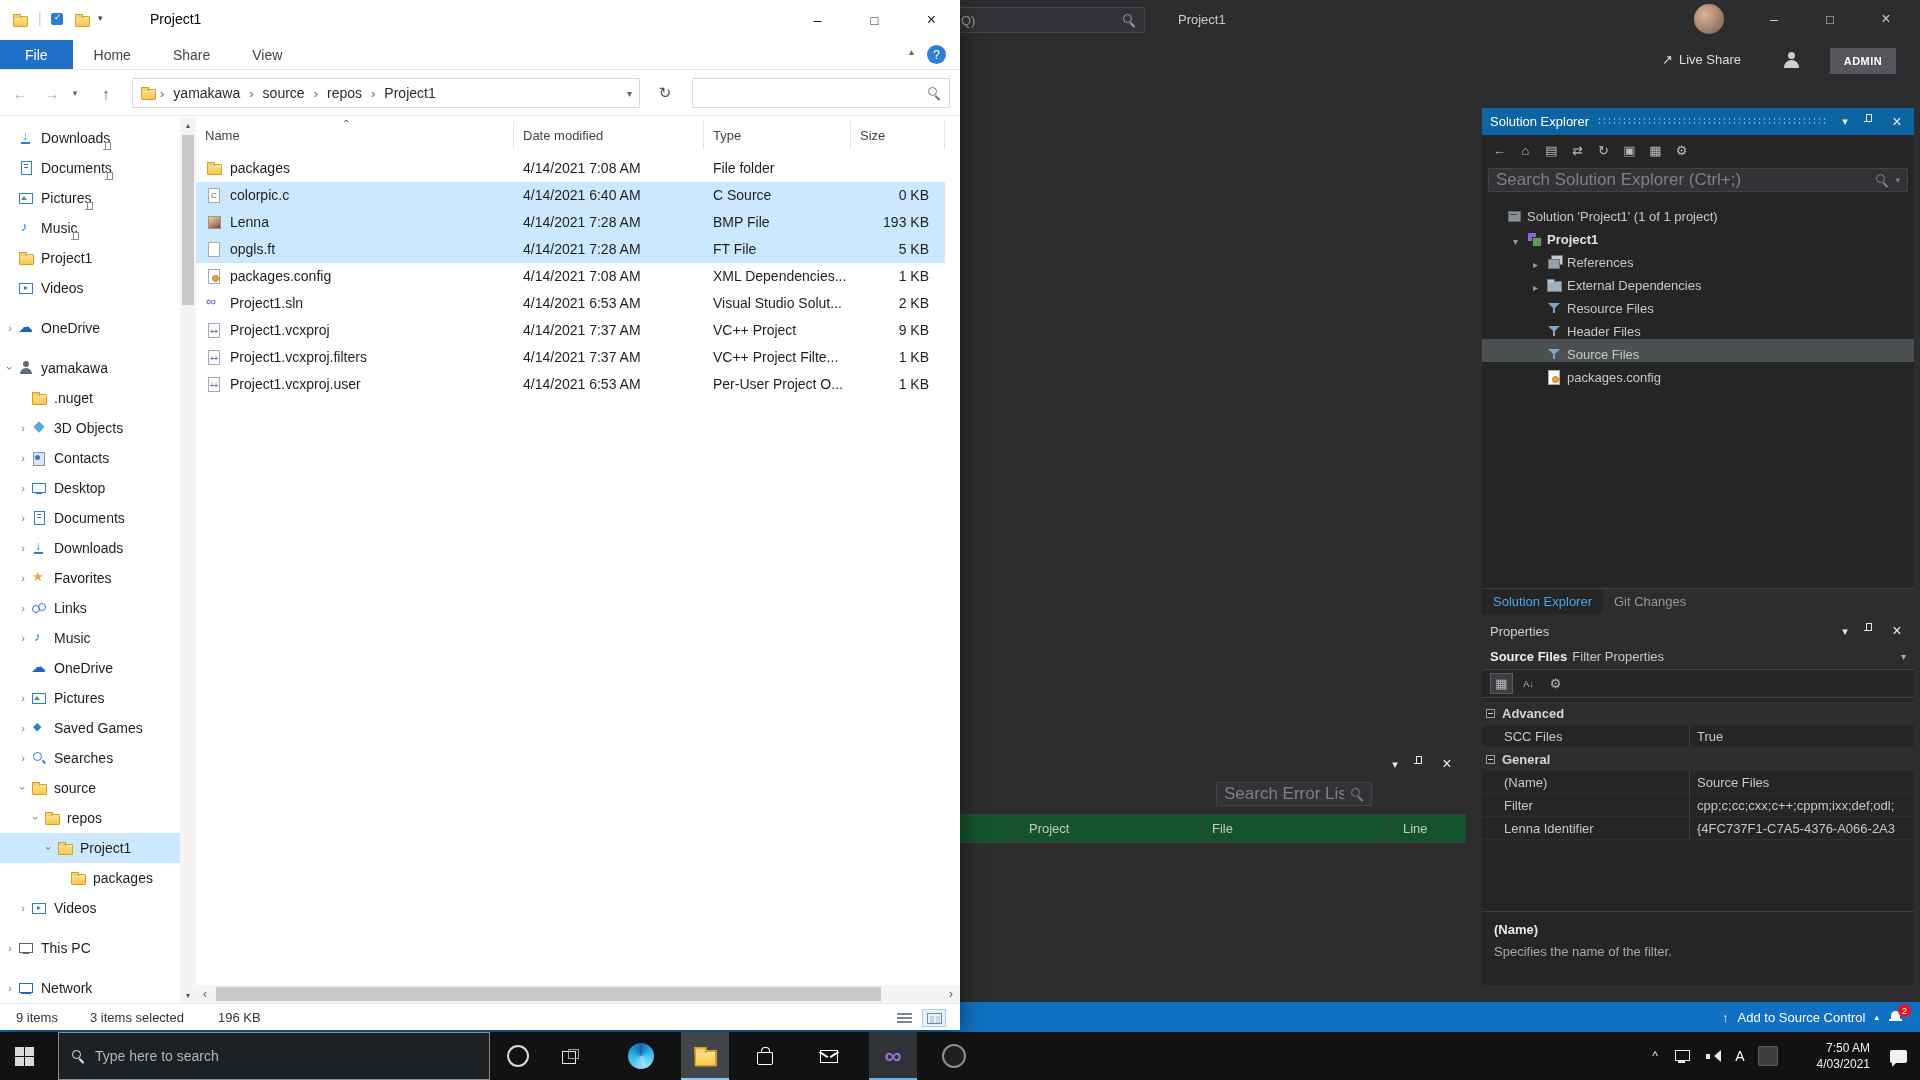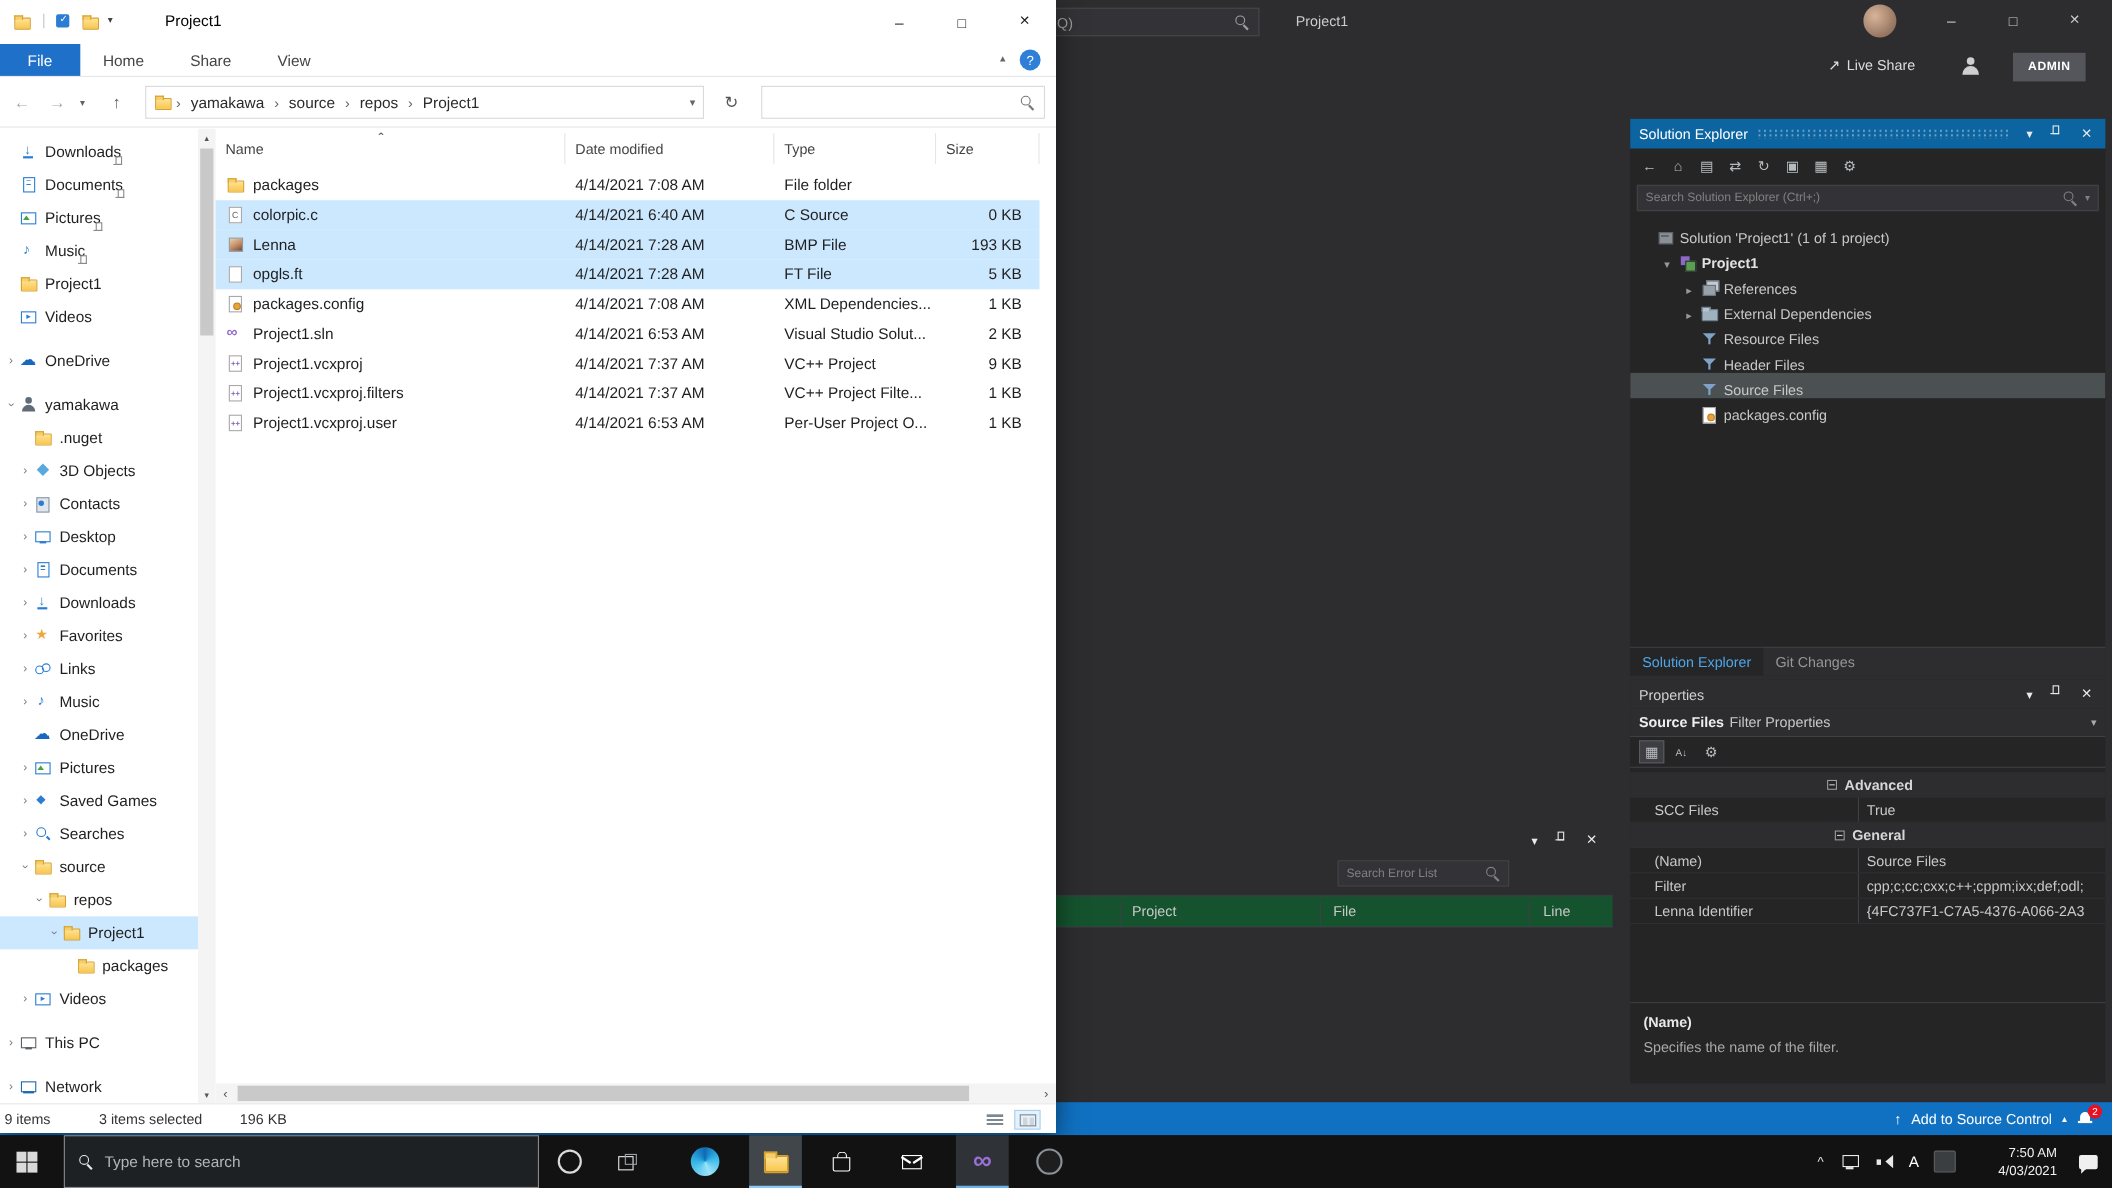--- a/index.html
+++ b/index.html
@@ -109,41 +109,41 @@
 .tbg-switch-views::before{content:'▤';}
 .tbg-sync::before{content:'⇄';}
 .tbg-refresh::before{content:'↻';}
 .tbg-collapse-all::before{content:'▣';}
 .tbg-show-all-files::before{content:'▦';}
 .tbg-properties::before{content:'⚙';}
 .tbg-categorized::before{content:'▦';}
 .tbg-alphabetical::before{content:'A↓';font-size:9px;}
 .tbg-property-pages::before{content:'⚙';}
 #se-searchrow{padding:3px 6px 5px;flex:none;}
-.vs-searchbox{height:24px;background:#333337;border:1px solid #434346;display:flex;align-items:center;padding:0 7px;color:#808080;font-size:11px;gap:6px;}
+.vs-searchbox{height:24px;background:#333337;border:1px solid #434346;display:flex;align-items:center;padding:0 7px;color:#808080;font-size:17px;gap:6px;}
 .vs-searchbox .txt{flex:1;white-space:nowrap;overflow:hidden;}
 #se-tree{flex:1;padding-top:4px;overflow:hidden;}
 .trow{height:23px;display:flex;align-items:flex-end;gap:5px;white-space:nowrap;}
 .trow.sel{background:#4b5052;}
 .tchev{width:11px;color:#9a9a9a;font-size:10px;text-align:center;flex:none;}
 .tlabel.b{font-weight:bold;color:#e2e2e2;}
 #se-tabs{height:26px;display:flex;border-top:1px solid #3f3f46;background:#2d2d30;flex:none;}
 .se-tab{padding:0 11px;display:flex;align-items:center;color:#969696;}
 .se-tab.active{color:#4da6e8;background:#252526;}
 
 
 #props{position:absolute;left:1482px;top:618px;width:432px;height:367px;background:#252526;color:#c8c8c8;font-size:13px;display:flex;flex-direction:column;}
 #props-title{height:26px;background:#2d2d30;display:flex;align-items:center;padding:0 8px;gap:8px;color:#d0d0d0;flex:none;}
 #props-title .drag{flex:1;}
 #props-object{height:26px;background:#2d2d30;border-bottom:1px solid #3f3f46;display:flex;align-items:center;padding:0 8px;gap:5px;flex:none;}
 #props-object .b{font-weight:bold;color:#eeeeee;}
 #props-object .car{margin-left:auto;color:#aaaaaa;font-size:10px;}
 #props-toolbar{height:28px;display:flex;align-items:center;gap:4px;padding:0 8px;border-bottom:1px solid #3f3f46;flex:none;}
 #props-grid{margin-top:4px;}
-.pg-cat{height:23px;background:#2d2d30;border-bottom:1px solid #2f2f33;display:flex;align-items:center;gap:7px;padding-left:4px;font-weight:bold;color:#d6d6d6;justify-content:center;}
+.pg-cat{height:23px;background:#2d2d30;border-bottom:1px solid #2f2f33;display:flex;align-items:center;gap:7px;padding-left:4px;font-weight:bold;color:#d6d6d6;}
 .expbox{position:relative;width:9px;height:9px;border:1px solid #9d9d9d;background:#252526;flex:none;}
 .expbox::after{content:'';position:absolute;left:1px;top:3px;width:5px;height:1px;background:#d0d0d0;}
 .pg-row{height:23px;display:flex;border-bottom:1px solid #2f2f33;}
 .pg-name{width:208px;padding-left:22px;border-right:1px solid #3f3f46;display:flex;align-items:center;flex:none;}
 .pg-value{flex:1;padding-left:7px;display:flex;align-items:center;white-space:nowrap;overflow:hidden;}
 #props-desc{margin-top:auto;border-top:1px solid #3f3f46;padding:10px 12px;height:74px;flex:none;}
 #props-desc .t{font-weight:bold;color:#e8e8e8;margin-bottom:7px;}
 #props-desc .d{color:#a8a8a8;}
 
 
@@ -218,21 +218,21 @@
 .fc{position:absolute;top:5px;white-space:nowrap;}
 .fc-name{left:34px;}
 .fc-date{left:327px;}
 .fc-type{left:517px;}
 .fc-size{left:628px;width:105px;text-align:right;}
 #ex-hscroll{position:absolute;left:196px;top:985px;right:0;height:18px;background:#f4f4f4;}
 #ex-hscroll .arr{position:absolute;top:0;width:18px;height:18px;color:#555555;font-size:12px;}
 #ex-hscroll .a-r{right:0;}
 #ex-hscroll .thumb{position:absolute;left:20px;top:2px;width:665px;height:14px;background:#c9c9c9;}
 .ex-status{position:absolute;left:0;top:1003px;width:100%;height:27px;background:#ffffff;border-top:1px solid #e6e6e6;font-size:13px;color:#333333;}
-.ex-status .s1{position:absolute;left:4px;top:6px;}
+.ex-status .s1{position:absolute;left:16px;top:6px;}
 .ex-status .s2{position:absolute;left:90px;top:6px;}
 .ex-status .s3{position:absolute;left:218px;top:6px;}
 .viewbtn{position:absolute;top:5px;width:24px;height:18px;display:flex;align-items:center;justify-content:center;}
 #vb-list{right:44px;}
 #vb-thumb{right:14px;background:#e5f1fb;border:1px solid #a9d0f0;}
 .vlist{width:15px;height:11px;background:repeating-linear-gradient(to bottom,#7d8790 0 2px,transparent 2px 4px);}
 .vthumb{width:15px;height:11px;border:1px solid #7d8790;background:linear-gradient(#cfd6db,#cfd6db) 2px 2px/4px 7px no-repeat,linear-gradient(#cfd6db,#cfd6db) 8px 2px/4px 7px no-repeat;}
 
 
 #taskbar{position:absolute;left:0;top:1032px;width:1920px;height:48px;background:#121212;z-index:30;}

